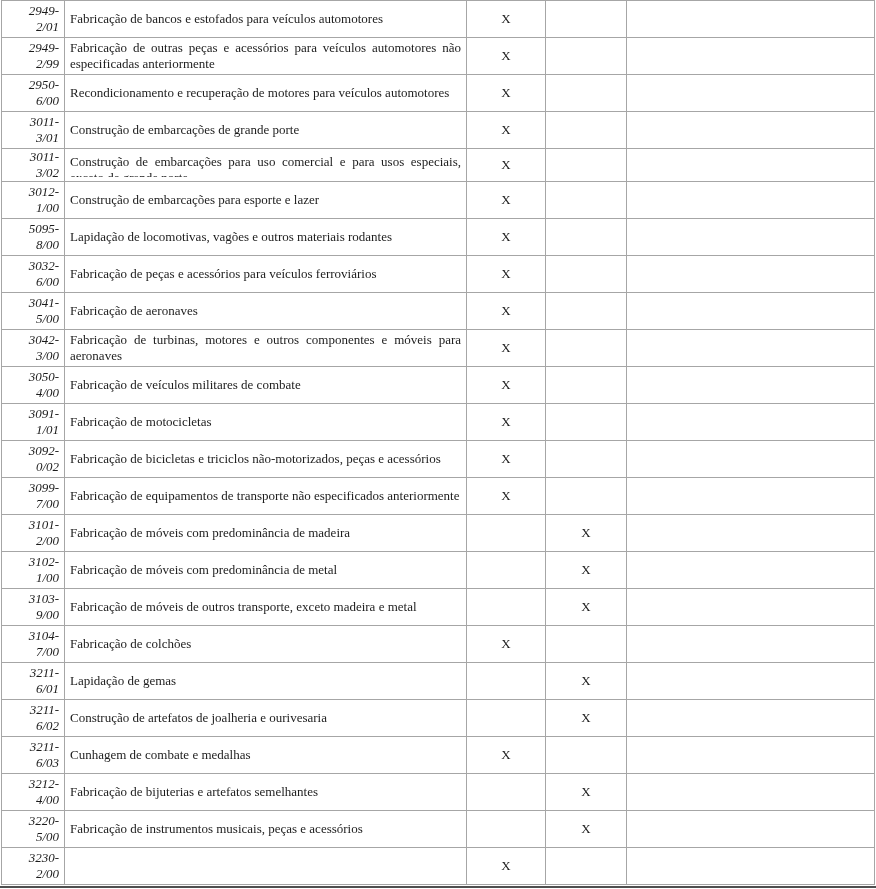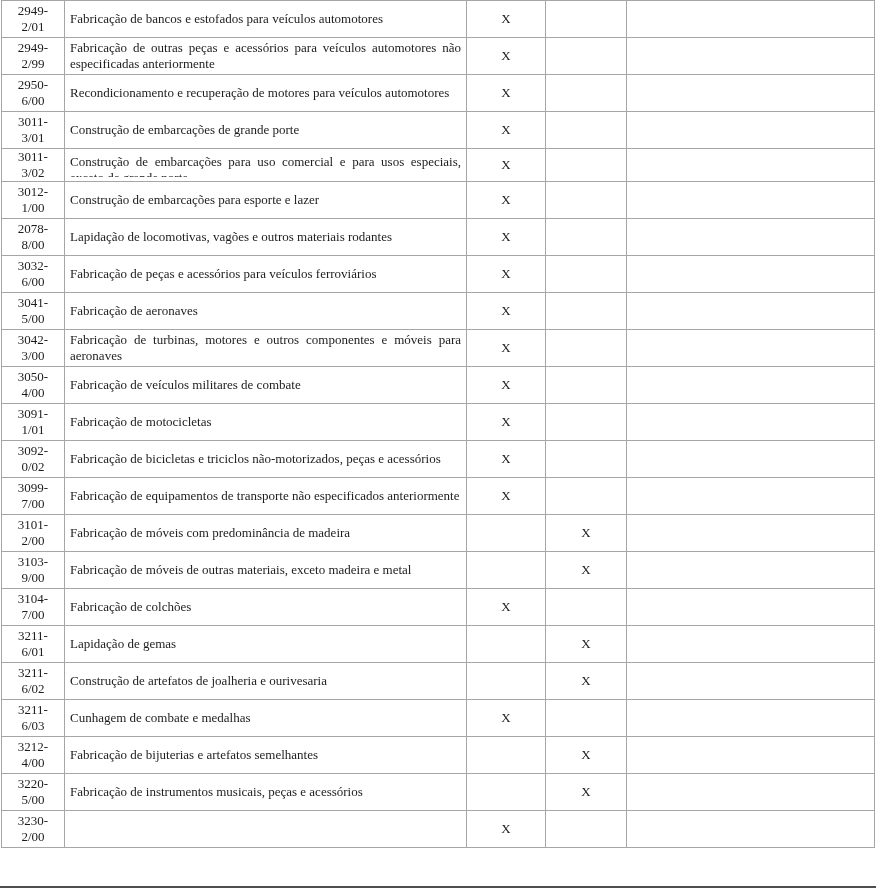--- a/index.html
+++ b/index.html
@@ -23,21 +23,21 @@
   }
   table.cnae td {
     border: 1px solid #a6a6a6;
     font-size: 13px;
     line-height: 16px;
     color: #1c1c1c;
     padding: 2px 5px;
     vertical-align: middle;
     overflow: hidden;
   }
-  td.col-code   { width: 52px;  text-align: center; }
+  td.col-code   { width: 52px;  text-align: right; font-style: italic; }
   td.col-desc   { width: 391px; text-align: justify; }
   td.col-mark-a { width: 68px;  text-align: center; }
   td.col-mark-b { width: 70px;  text-align: center; }
   td.col-blank  { width: 237px; }
   tr.row { height: 21px; }
   tr.r1  { height: 19px; }
   
   tr.r5 { height: 24px; margin-top: 41px; }
   tr.r5 td { padding-top: 0; padding-bottom: 0; }
   tr.r5 .desc-inner { height: 23px; overflow: hidden; }
@@ -105,21 +105,21 @@
         <tr class="row r6">
           <td class="col-code">3012-1/00</td>
           <td class="col-desc">
             <span class="desc-inner">Construção de embarcações para esporte e lazer</span>
           </td>
           <td class="col-mark-a">X</td>
           <td class="col-mark-b"></td>
           <td class="col-blank"></td>
         </tr>
         <tr class="row r7">
-          <td class="col-code">2078-8/00</td>
+          <td class="col-code">5095-8/00</td>
           <td class="col-desc">
             <span class="desc-inner">Lapidação de locomotivas, vagões e outros materiais rodantes</span>
           </td>
           <td class="col-mark-a">X</td>
           <td class="col-mark-b"></td>
           <td class="col-blank"></td>
         </tr>
         <tr class="row r8">
           <td class="col-code">3032-6/00</td>
           <td class="col-desc">
@@ -185,24 +185,33 @@
         </tr>
         <tr class="row r16">
           <td class="col-code">3101-2/00</td>
           <td class="col-desc">
             <span class="desc-inner">Fabricação de móveis com predominância de madeira</span>
           </td>
           <td class="col-mark-a"></td>
           <td class="col-mark-b">X</td>
           <td class="col-blank"></td>
         </tr>
+        <tr class="row r17">
+          <td class="col-code">3102-1/00</td>
+          <td class="col-desc">
+            <span class="desc-inner">Fabricação de móveis com predominância de metal</span>
+          </td>
+          <td class="col-mark-a"></td>
+          <td class="col-mark-b">X</td>
+          <td class="col-blank"></td>
+        </tr>
         <tr class="row r18">
           <td class="col-code">3103-9/00</td>
           <td class="col-desc">
-            <span class="desc-inner">Fabricação de móveis de outras materiais, exceto madeira e metal</span>
+            <span class="desc-inner">Fabricação de móveis de outros transporte, exceto madeira e metal</span>
           </td>
           <td class="col-mark-a"></td>
           <td class="col-mark-b">X</td>
           <td class="col-blank"></td>
         </tr>
         <tr class="row r19">
           <td class="col-code">3104-7/00</td>
           <td class="col-desc">
             <span class="desc-inner">Fabricação de colchões</span>
           </td>

